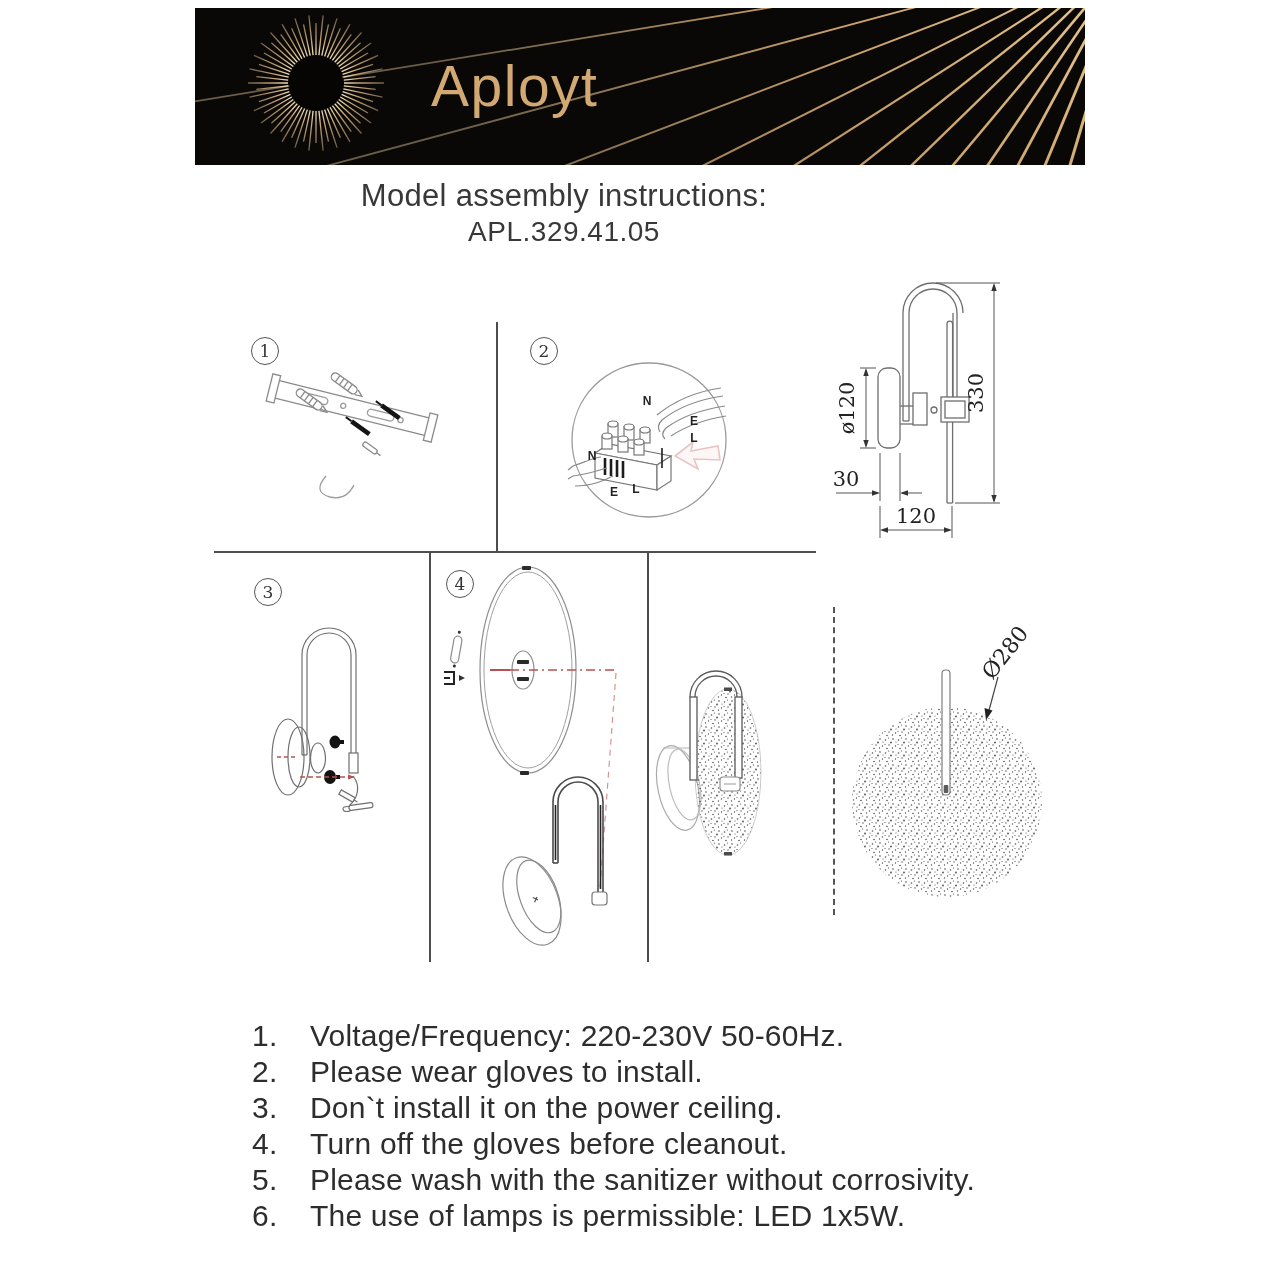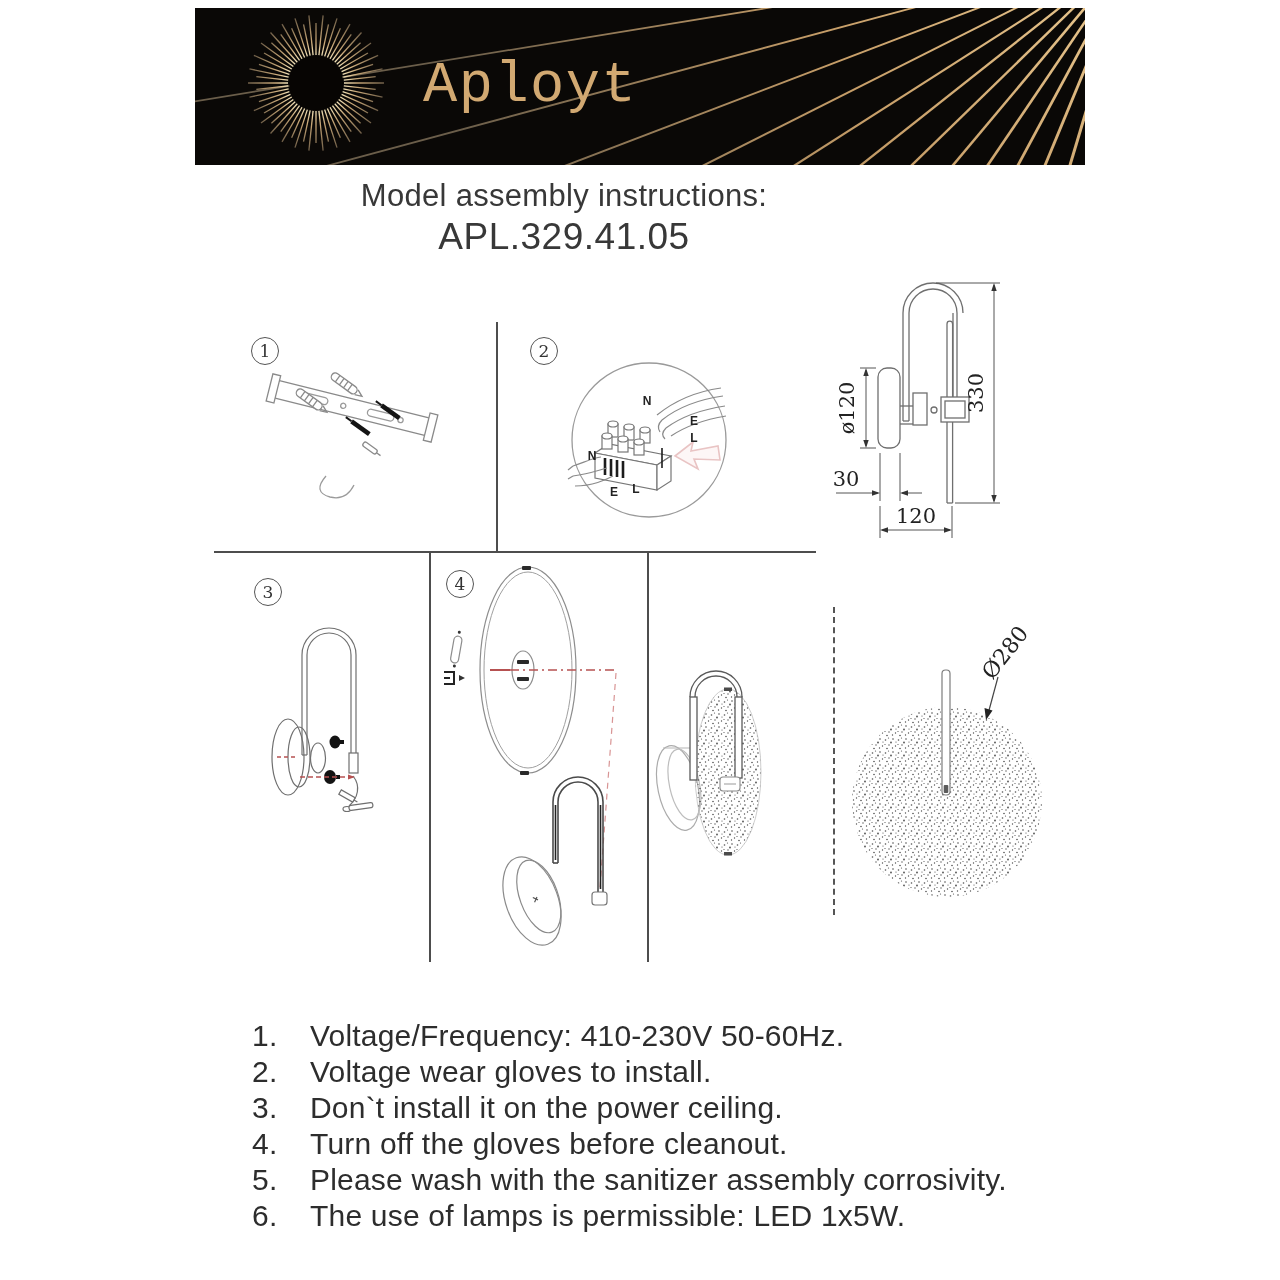--- a/index.html
+++ b/index.html
@@ -1,27 +1,27 @@
 <!DOCTYPE html>
 <html><head>
 <meta charset="utf-8">
 <style>
   html,body{margin:0;padding:0;background:#fff;}
   #page{position:relative;width:1280px;height:1280px;background:#ffffff;overflow:hidden;
         font-family:"Liberation Sans",sans-serif;}
   
   #banner{position:absolute;left:195px;top:8px;width:890px;height:157px;background:#0a0806;overflow:hidden;}
-  #brand{position:absolute;left:228px;top:50%;transform:translateY(-52%);
-         font-family:Liberation Mono, monospace;font-weight:300;font-size:57px;
+  #brand{position:absolute;left:236px;top:50%;transform:translateY(-52%);
+         font-family:Liberation Sans, sans-serif;font-weight:300;font-size:57px;
          color:#d2a972;letter-spacing:1.5px;}
   .banner-svg{position:absolute;left:0;top:0;}
   
   .title-line{position:absolute;left:0;width:1128px;text-align:center;color:#383838;}
   #title1{top:178px;font-size:31px;letter-spacing:.3px;}
-  #title2{top:216px;font-size:37px;letter-spacing:.5px;}
+  #title2{top:216px;font-size:28px;letter-spacing:.5px;}
   
   .divider{position:absolute;background:#4d4d4d;}
   #div-v1{left:496px;top:322px;width:2px;height:230px;}
   #div-h1{left:214px;top:551px;width:602px;height:2px;}
   #div-v2{left:429px;top:551px;width:2px;height:411px;}
   #div-v3{left:647px;top:551px;width:2px;height:411px;}
   #div-dashed{position:absolute;left:833px;top:607px;height:308px;width:0;border-left:2.5px dashed #555;}
   
   .stepnum{position:absolute;width:28px;height:28px;border:1.6px solid #555;border-radius:50%;
            display:flex;align-items:center;justify-content:center;
@@ -460,37 +460,37 @@
     <rect x="97" y="50" width="8" height="125" rx="3.5" fill="#fff" stroke="#7d7d7d" stroke-width="1.2"></rect>
     <rect x="98.7" y="165" width="4.6" height="8" rx="1" fill="#5c5c5c"></rect>
     <path d="M153,57 L143,94" stroke="#444" stroke-width="1.2" fill="none"></path>
     <polygon points="141,100 139.5,88 147.5,90.5" fill="#222"></polygon>
     <text transform="translate(166,37) rotate(-52)" font-family="DejaVu Serif,serif" font-size="22" fill="#222" text-anchor="middle">Ø280</text>
   </svg>
 
   <div id="instructions">
     <div class="ins-row">
       <span class="ins-num">1.</span>
-      <span class="ins-text">Voltage/Frequency: 410-230V 50-60Hz.</span>
+      <span class="ins-text">Voltage/Frequency: 220-230V 50-60Hz.</span>
     </div>
     <div class="ins-row">
       <span class="ins-num">2.</span>
-      <span class="ins-text">Voltage wear gloves to install.</span>
+      <span class="ins-text">Please wear gloves to install.</span>
     </div>
     <div class="ins-row">
       <span class="ins-num">3.</span>
       <span class="ins-text">Don`t install it on the power ceiling.</span>
     </div>
     <div class="ins-row">
       <span class="ins-num">4.</span>
       <span class="ins-text">Turn off the gloves before cleanout.</span>
     </div>
     <div class="ins-row">
       <span class="ins-num">5.</span>
-      <span class="ins-text">Please wash with the sanitizer assembly corrosivity.</span>
+      <span class="ins-text">Please wash with the sanitizer without corrosivity.</span>
     </div>
     <div class="ins-row">
       <span class="ins-num">6.</span>
       <span class="ins-text">The use of lamps is permissible: LED 1x5W.</span>
     </div>
   </div>
 
 </div>
 
 </body></html>

